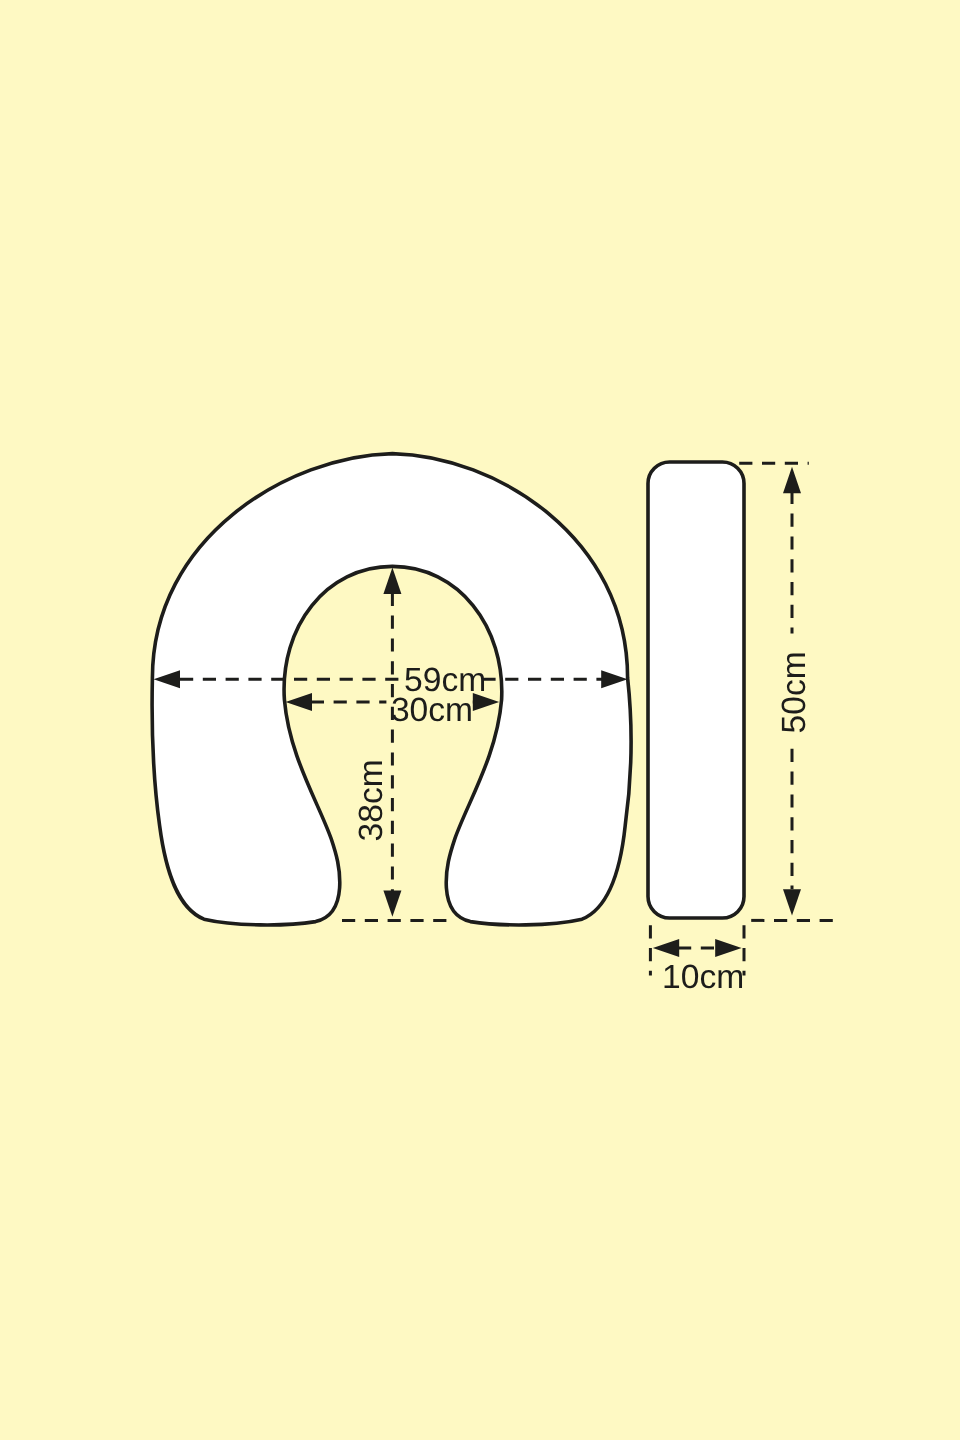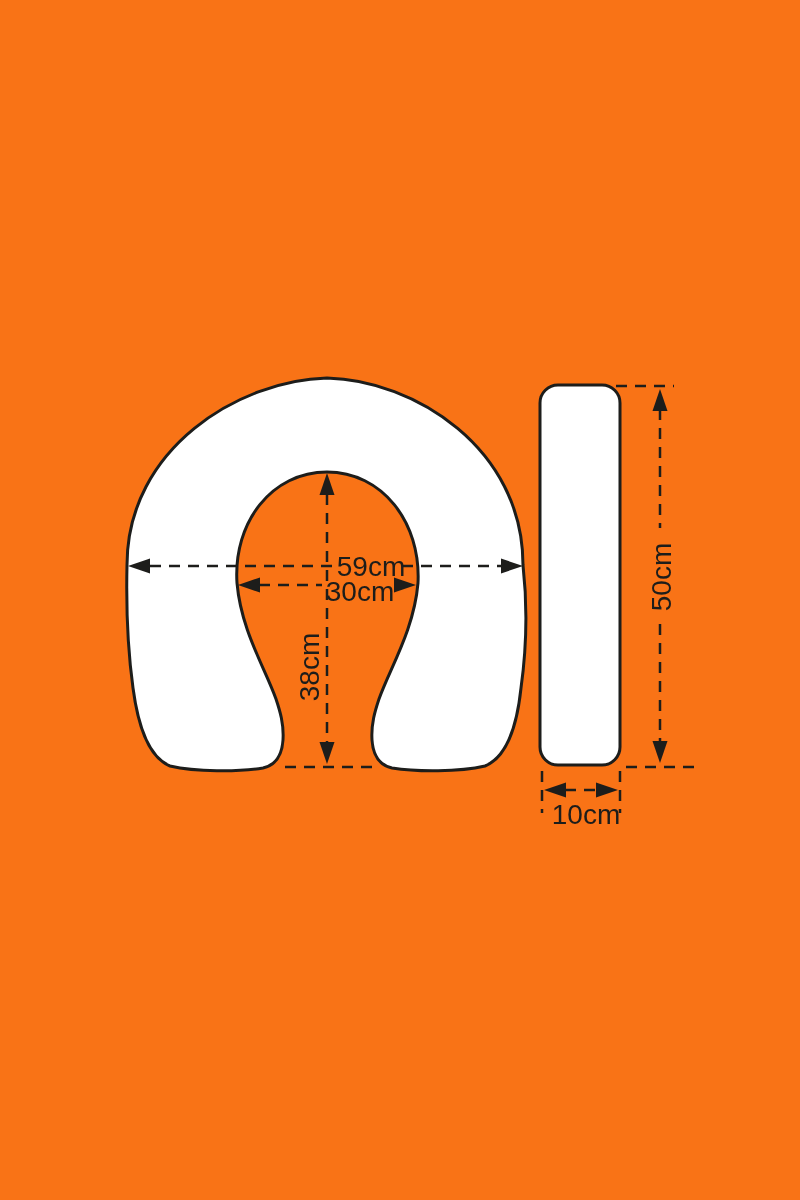--- a/index.html
+++ b/index.html
@@ -4,21 +4,21 @@
 <style>
   html, body {
     margin: 0;
     padding: 0;
     background: #ffffff;
   }
   .canvas {
     position: relative;
     width: 800px;
     height: 1200px;
-    background: #f97316;
+    background: #fef9c3;
     overflow: hidden;
     font-family: "Liberation Sans", sans-serif;
   }
   .canvas svg {
     position: absolute;
     left: 0;
     top: 0;
     display: block;
   }
   .dim-label {

